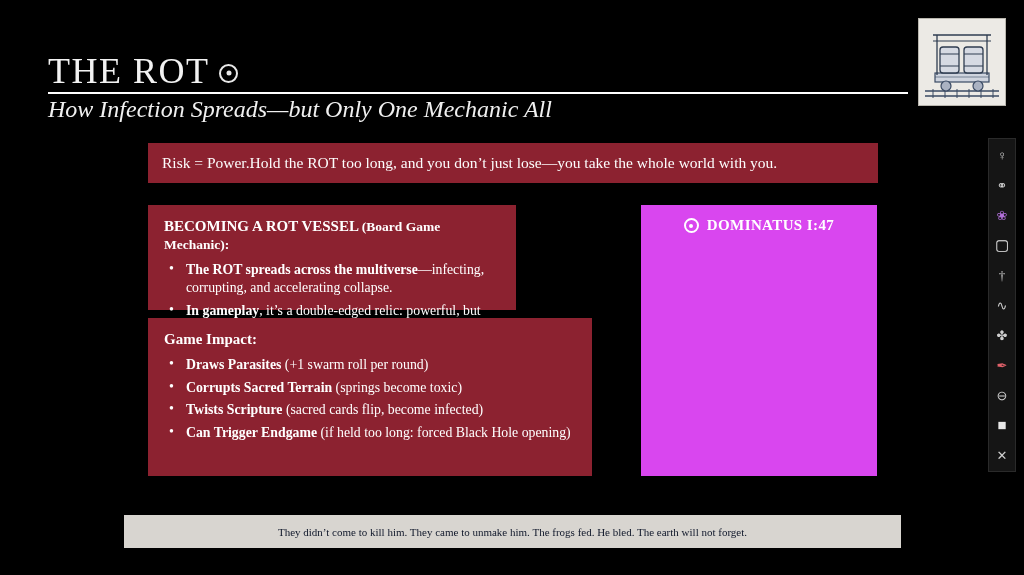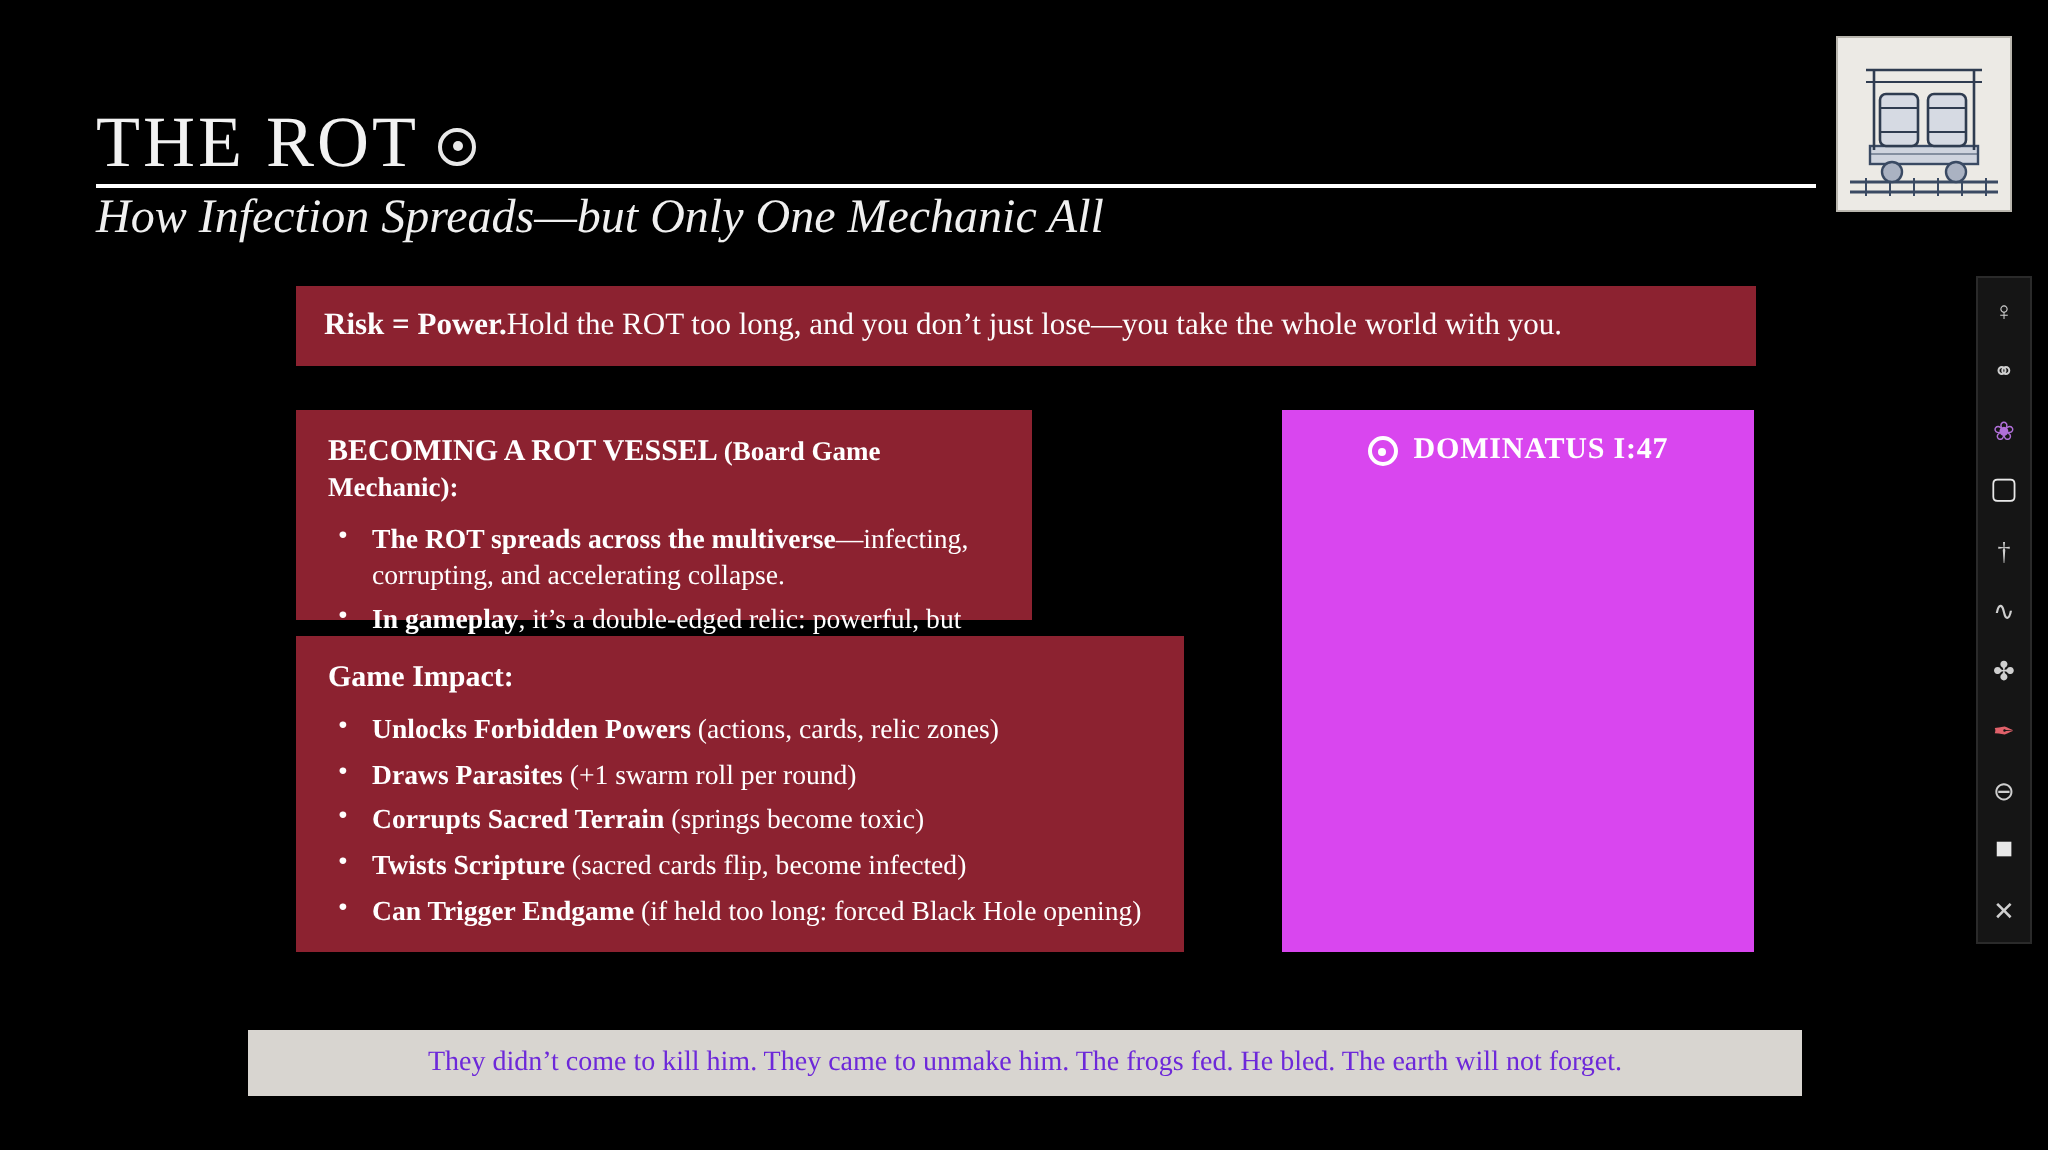--- a/index.html
+++ b/index.html
@@ -73,21 +73,21 @@
     position: absolute;
     left: 148px; top: 143px;
     width: 730px; height: 40px;
     background: #8c2230;
     display: flex;
     align-items: center;
     padding: 0 14px;
     font-size: 15.5px;
     color: #fdfdfd;
   }
-  #risk-banner b { font-weight: bold; }
+  #risk-banner b { font-weight: normal; }
 
   
   .card {
     position: absolute;
     background: #8c2230;
     color: #fff;
     padding: 12px 16px 14px 16px;
   }
   #vessel-card { left: 148px; top: 205px; width: 368px; height: 105px; }
   #impact-card { left: 148px; top: 318px; width: 444px; height: 158px; }
@@ -189,25 +189,25 @@
     font-size: 15px;
     color: #e8e8e8;
   }
 
   
   #footer-bar {
     position: absolute;
     left: 124px; top: 515px;
     width: 777px; height: 33px;
     background: #d8d5d0;
-    color: #6d28d9;
+    color: #0f172a;
     display: flex;
     align-items: center;
     justify-content: center;
-    font-size: 14px;
+    font-size: 11px;
   }
 </style>
 </head>
 <body>
 
 <div id="slide-title">
   <span>THE ROT</span>
   <span id="title-glyph"></span>
 </div>
 <div id="title-rule"></div>
@@ -262,23 +262,20 @@
     </li>
     <li>
       <span class="lead">In gameplay</span><span>, it’s a double-edged relic: powerful, but damning.</span>
     </li>
   </ul>
 </div>
 
 <div id="impact-card" class="card">
   <div class="card-heading">Game Impact:</div>
   <ul class="bullets">
-    <li>
-      <span class="lead">Unlocks Forbidden Powers</span><span> (actions, cards, relic zones)</span>
-    </li>
     <li>
       <span class="lead">Draws Parasites</span><span> (+1 swarm roll per round)</span>
     </li>
     <li>
       <span class="lead">Corrupts Sacred Terrain</span><span> (springs become toxic)</span>
     </li>
     <li>
       <span class="lead">Twists Scripture</span><span> (sacred cards flip, become infected)</span>
     </li>
     <li>

